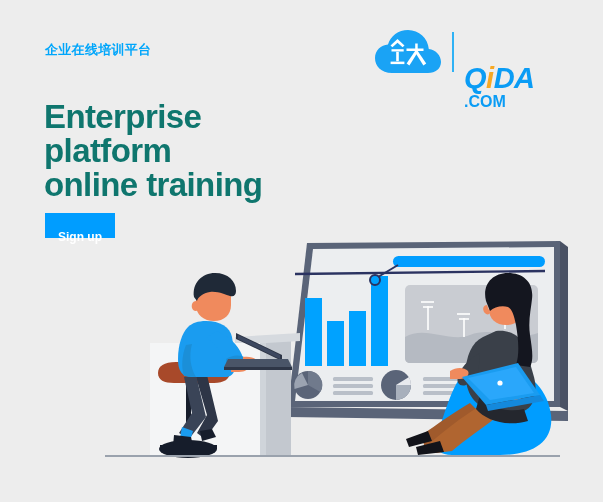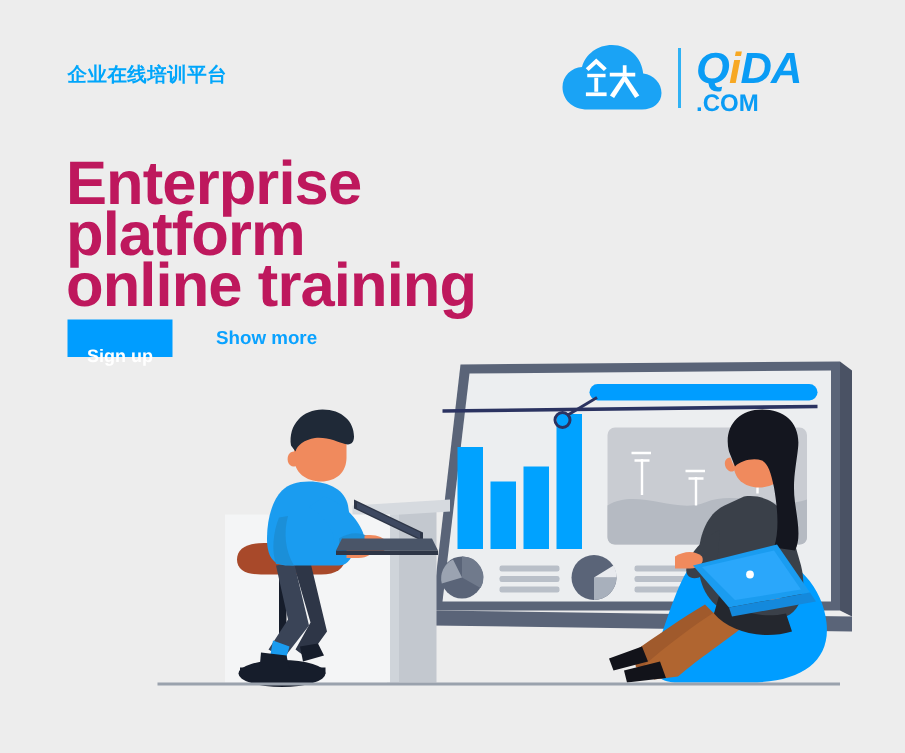--- a/index.html
+++ b/index.html
@@ -13,22 +13,22 @@
   .banner{position:absolute;left:0;top:0;width:603px;height:502px;background:#ededed;overflow:hidden;}
 
   
   .kicker{
     position:absolute;left:45px;top:41px;
     font-size:13px;font-weight:bold;color:#00a6fb;
     letter-spacing:.3px;
   }
   .headline{
     position:absolute;left:44px;top:78px;width:300px;
-    font-size:41px;line-height:34px;font-weight:bold;
-    color:#be185d;letter-spacing:-0.6px;
+    font-size:33px;line-height:34px;font-weight:bold;
+    color:#0f766e;letter-spacing:-0.6px;
   }
   .headline span{display:block;}
 
   
   .btn-signup{
     position:absolute;left:45px;top:213px;width:70px;height:25px;
     background:#009dff;color:#ffffff;border:0;
     font-size:12px;font-weight:bold;font-family:"Liberation Sans",sans-serif;
     cursor:pointer;line-height:25px;text-align:center;padding:12px;
   }
@@ -38,21 +38,21 @@
     text-decoration:none;cursor:pointer;
   }
 
   
   .logo{position:absolute;left:374px;top:27px;width:190px;height:52px;}
   .logo-cloud{position:absolute;left:0;top:2px;width:68px;height:46px;}
   .logo-div{position:absolute;left:78px;top:5px;width:2px;height:40px;background:#2fb2f5;}
   .logo-word{position:absolute;left:90px;top:4px;height:30px;}
   .logo-qida{
     font-size:29px;font-weight:bold;font-style:italic;color:#0a9cf5;
-    letter-spacing:-0.5px;line-height:30px;display:inline-block;
+    letter-spacing:-0.5px;line-height:30px;display:inline-block;margin-top:32px;
   }
   .logo-qida .dot-i{color:#f7a823;}
   .logo-com{
     font-size:16px;font-weight:bold;color:#0a9cf5;letter-spacing:0px;
     display:inline-block;vertical-align:baseline;
   }
   .logo-sub{
     position:absolute;left:92px;top:36px;
     font-size:9px;color:#f59a1e;letter-spacing:5.5px;font-weight:bold;
   }
@@ -68,21 +68,20 @@
 
   <div class="kicker">企业在线培训平台</div>
 
   <h1 class="headline">
     <span>Enterprise</span>
     <span>platform</span>
     <span>online training</span>
   </h1>
 
   <button class="btn-signup">Sign up</button>
-  <a class="btn-showmore" href="#">Show more</a>
 
   <div class="logo">
     <svg class="logo-cloud" viewBox="0 0 68 46">
       <path d="M18 44 C7 44 1 37 1 29 C1 21.5 7 16 14 15.6 C16.4 7 24.4 1 34 1 C45 1 54 9.4 54.8 20 C62 21 67 26.6 67 33 C67 39.6 61.4 44 54 44 Z" fill="#1aa3f5"></path>
       <g fill="#ffffff">
 
         <path d="M16.5 16.5 L23.5 10 L30.5 16.5 L28.6 18.3 L23.5 13.7 L18.4 18.3 Z"></path>
         <rect x="17.5" y="20.2" width="12.2" height="2.3"></rect>
         <rect x="22.2" y="22.8" width="2.6" height="9.4"></rect>
         <rect x="16.6" y="32.6" width="13.8" height="2.5"></rect>

